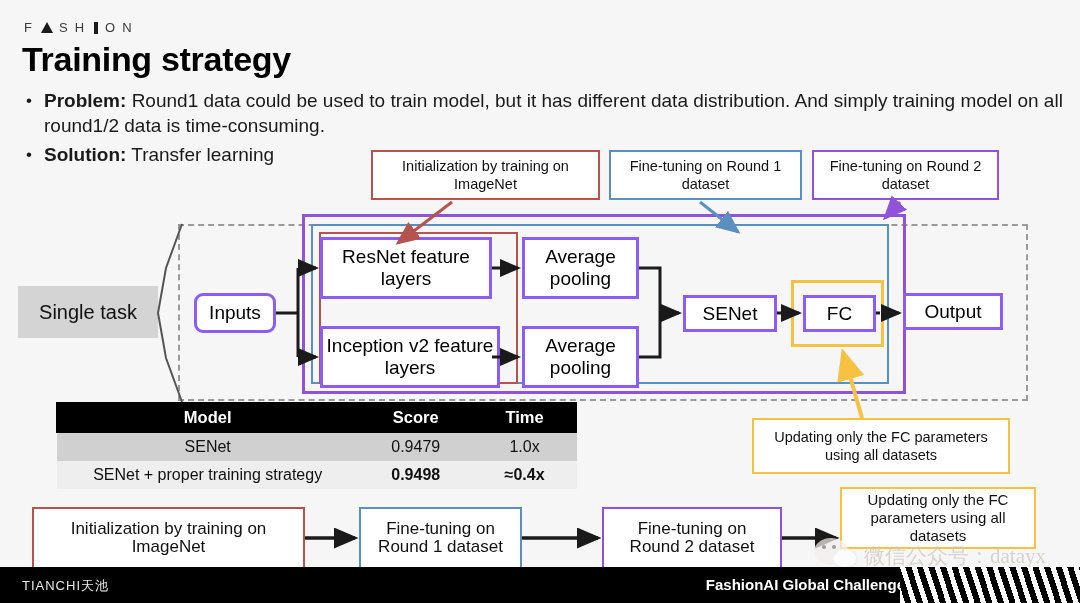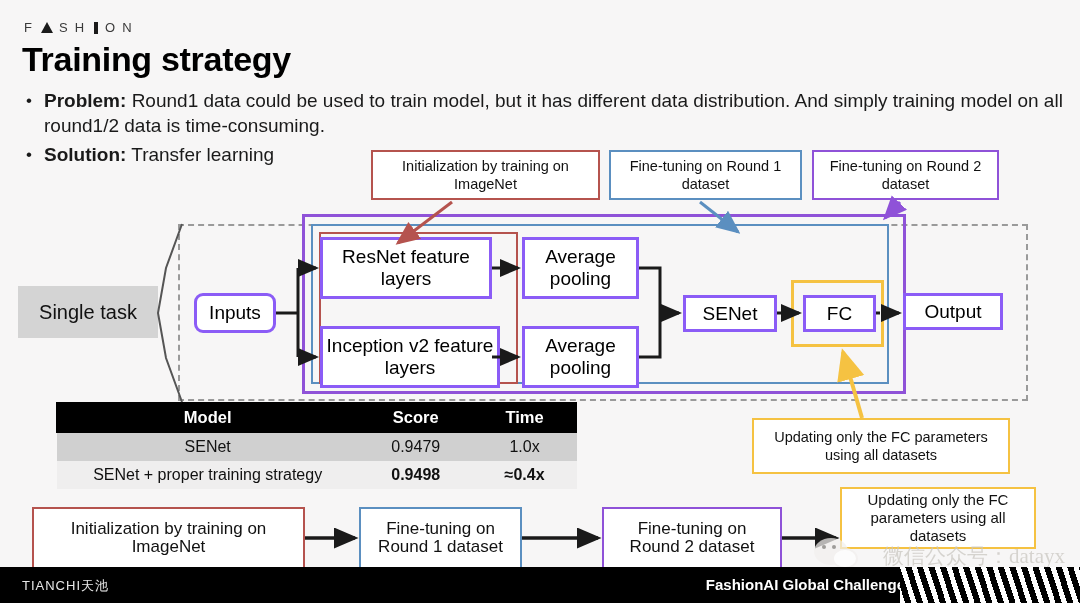--- a/index.html
+++ b/index.html
@@ -93,21 +93,21 @@
             font-size: 13px; letter-spacing: 1px; }
   #footer .chal { position: absolute; right: 175px; top: 9px; color: #fff;
             font-size: 15px; font-weight: bold; }
   #footer .stripes { position: absolute; right: 0; top: 0; width: 180px; height: 36px;
             background: repeating-linear-gradient(72deg, #fff 0 5px, #000 5px 11px); }
 
   
   #wm { position: absolute; left: 812px; top: 534px; width: 250px; height: 46px;
         pointer-events: none; opacity: .72; }
   #wm .wmtext { position: absolute; left: 52px; top: 8px; font-size: 21px; color: #c9c6c0;
-        font-family: "Liberation Serif", serif; white-space: nowrap; margin-left: 19px; }
+        font-family: "Liberation Serif", serif; white-space: nowrap; }
   #wm .bubble { position: absolute; left: 2px; top: 4px; width: 34px; height: 27px;
         background: #f2f0ee; border-radius: 50%; }
   #wm .bubble2 { position: absolute; left: 20px; top: 14px; width: 26px; height: 21px;
         background: #ffffff; border-radius: 50%; border: 2px solid #f2f0ee; }
   #wm .eye { position: absolute; width: 4px; height: 4px; background: #7d7a76; border-radius: 50%; }
 
   svg.ov { position: absolute; left: 0; top: 0; width: 1080px; height: 603px;
            pointer-events: none; overflow: visible; }
 </style>
 </head>

